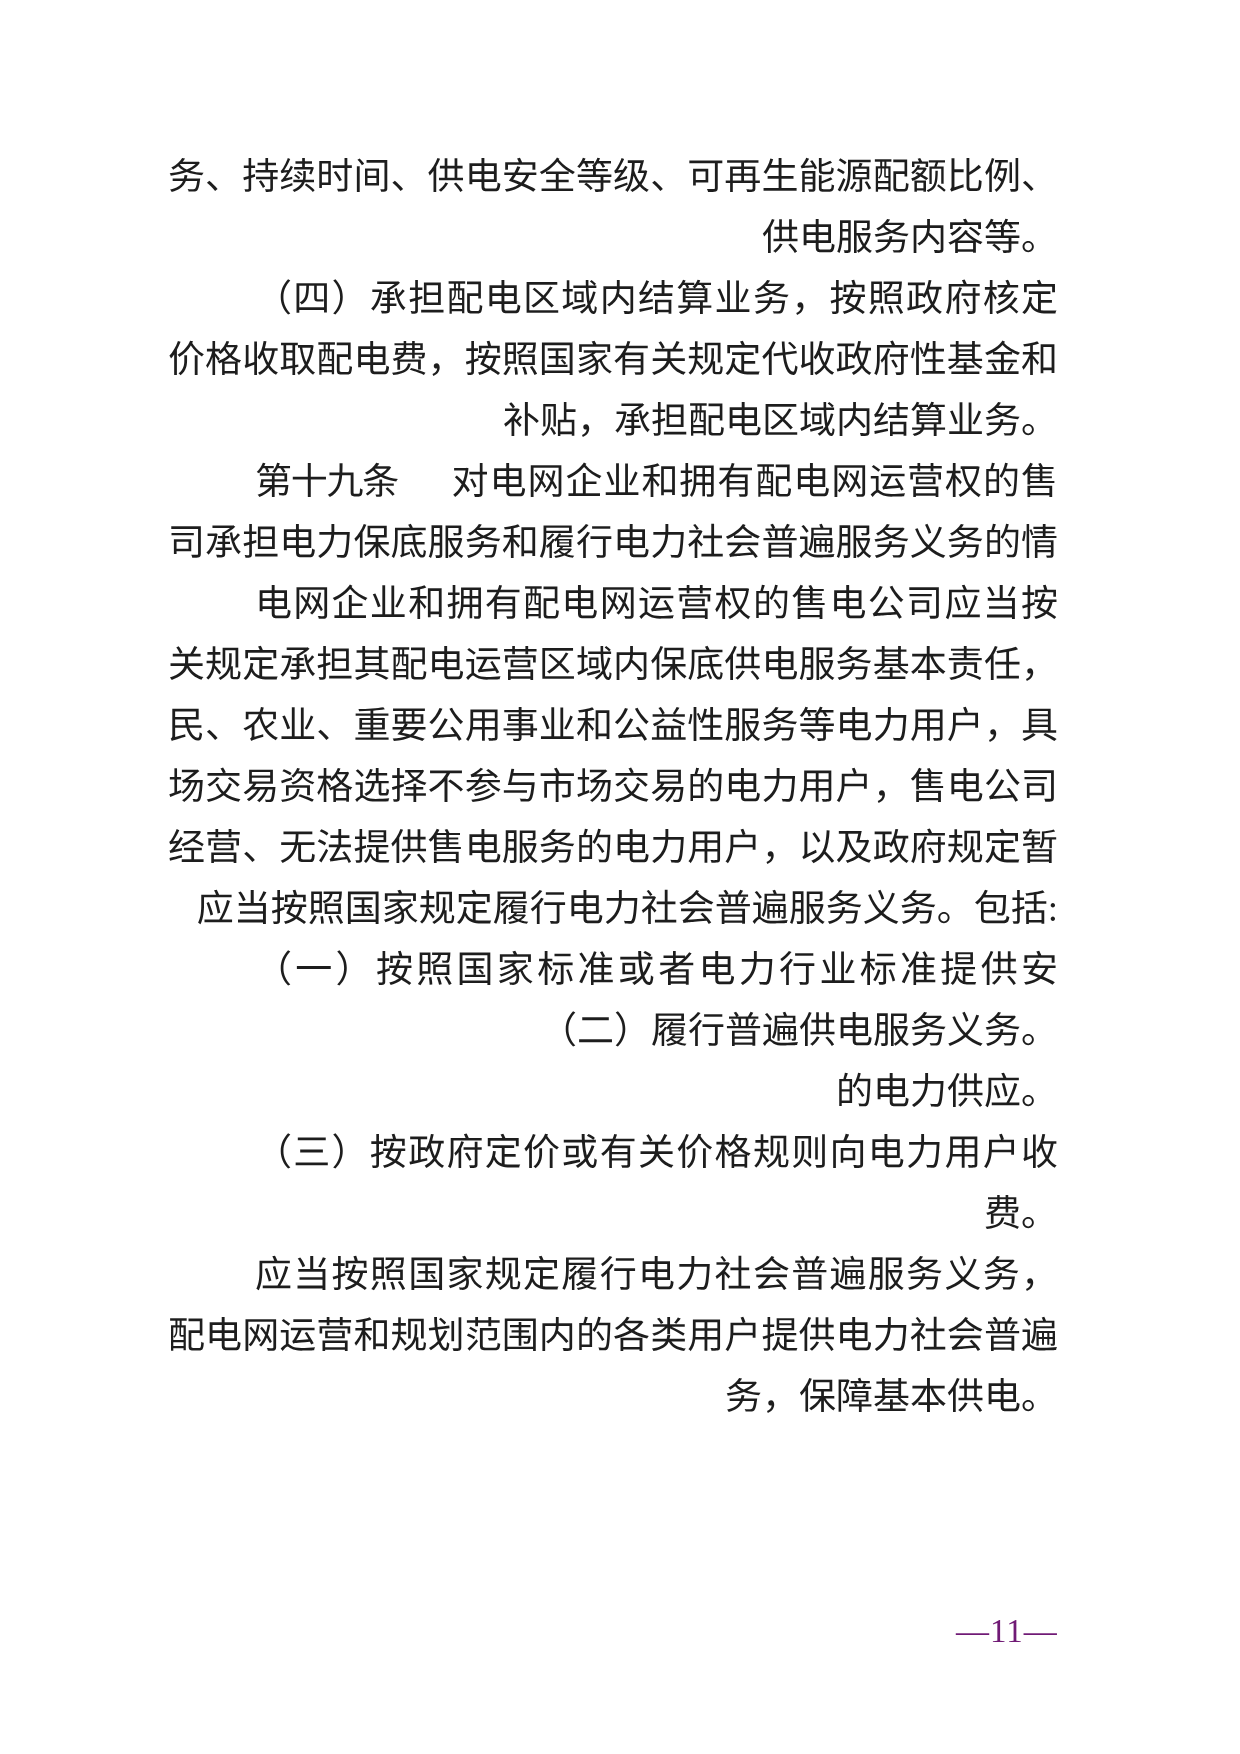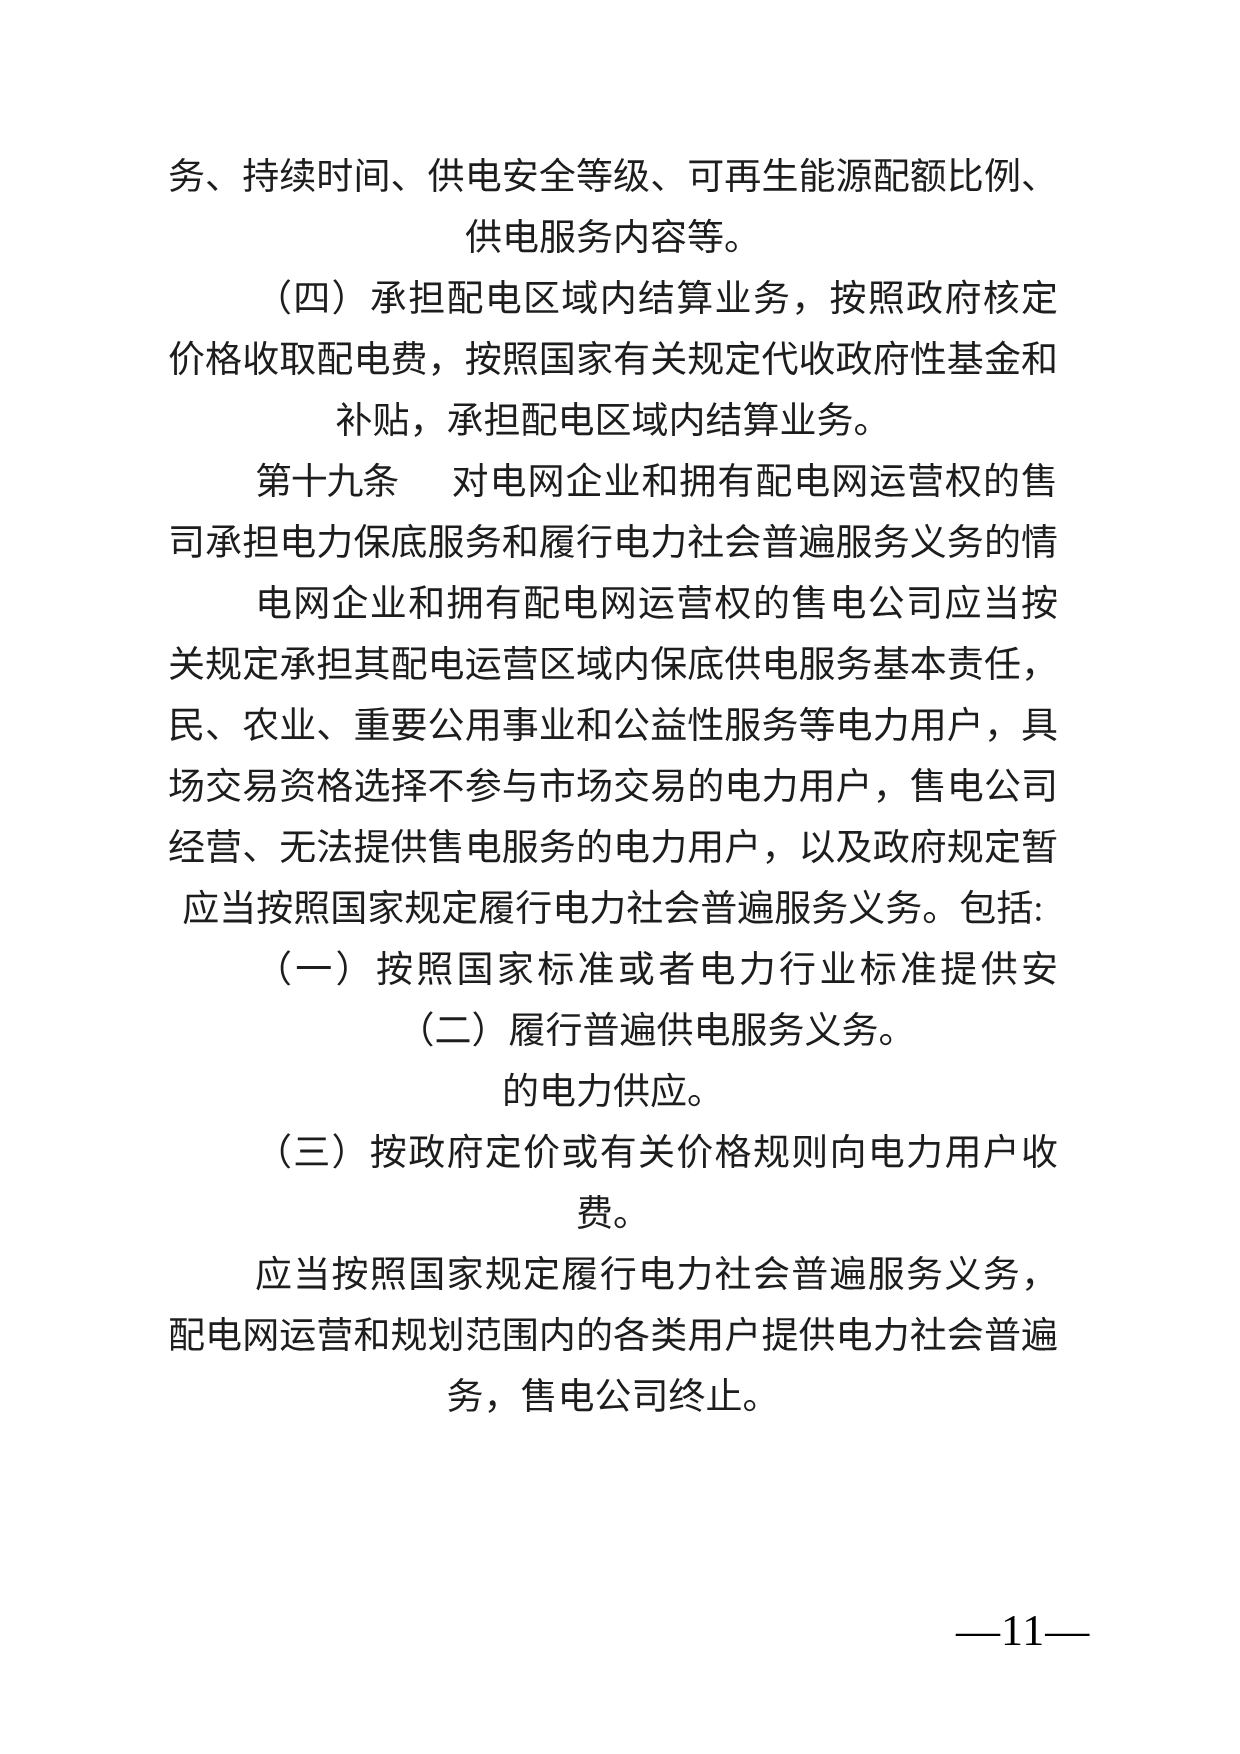--- a/index.html
+++ b/index.html
@@ -20,21 +20,21 @@
     position: absolute;
     left: 168px;
     top: 146px;
     width: 890px;
     font-size: 37px;
     line-height: 61px;
   }
   .line {
     height: 61px;
     overflow: hidden;
-    text-align: center;
+    text-align: right;
     word-break: break-all;
   }
   .line.justify {
     text-align: justify;
     text-align-last: justify;
     text-justify: inter-character;
   }
   .line.indent {
     text-indent: 2.35em;
   }
@@ -42,24 +42,24 @@
     font-weight: normal;
     letter-spacing: -0.06em;
   }
   .seg-gap {
     margin-left: 1.45em;
   }
   .page-number {
     position: absolute;
     top: 1610px;
     left: 956px;
-    font-size: 44px;
+    font-size: 33px;
     line-height: 42px;
     letter-spacing: 1px;
-    color: #000000;
+    color: #701a75;
   }
 </style>
 </head>
 <body>
 
 <div class="page">
   <div class="text-block">
       <div class="line justify"><span>务、持续时间、供电安全等级、可再生能源配额比例、保底</span></div>
       <div class="line"><span>供电服务内容等。</span></div>
       <div class="line indent justify"><span>（四）承担配电区域内结算业务，按照政府核定的配电</span></div>
@@ -73,16 +73,16 @@
       <div class="line justify"><span>场交易资格选择不参与市场交易的电力用户，售电公司终止</span></div>
       <div class="line justify"><span>经营、无法提供售电服务的电力用户，以及政府规定暂不参</span></div>
       <div class="line"><span>应当按照国家规定履行电力社会普遍服务义务。包括:</span></div>
       <div class="line indent justify"><span>（一）按照国家标准或者电力行业标准提供安全、可靠</span></div>
       <div class="line indent"><span>（二）履行普遍供电服务义务。</span></div>
       <div class="line"><span>的电力供应。</span></div>
       <div class="line indent justify"><span>（三）按政府定价或有关价格规则向电力用户收取电</span></div>
       <div class="line"><span>费。</span></div>
       <div class="line indent justify"><span>应当按照国家规定履行电力社会普遍服务义务，依法对</span></div>
       <div class="line justify"><span>配电网运营和规划范围内的各类用户提供电力社会普遍服</span></div>
-      <div class="line"><span>务，售电公司终止。</span></div>
+      <div class="line"><span>务，保障基本供电。</span></div>
     </div>
   <div class="page-number">—11—</div>
 </div>
 
 </body></html>

